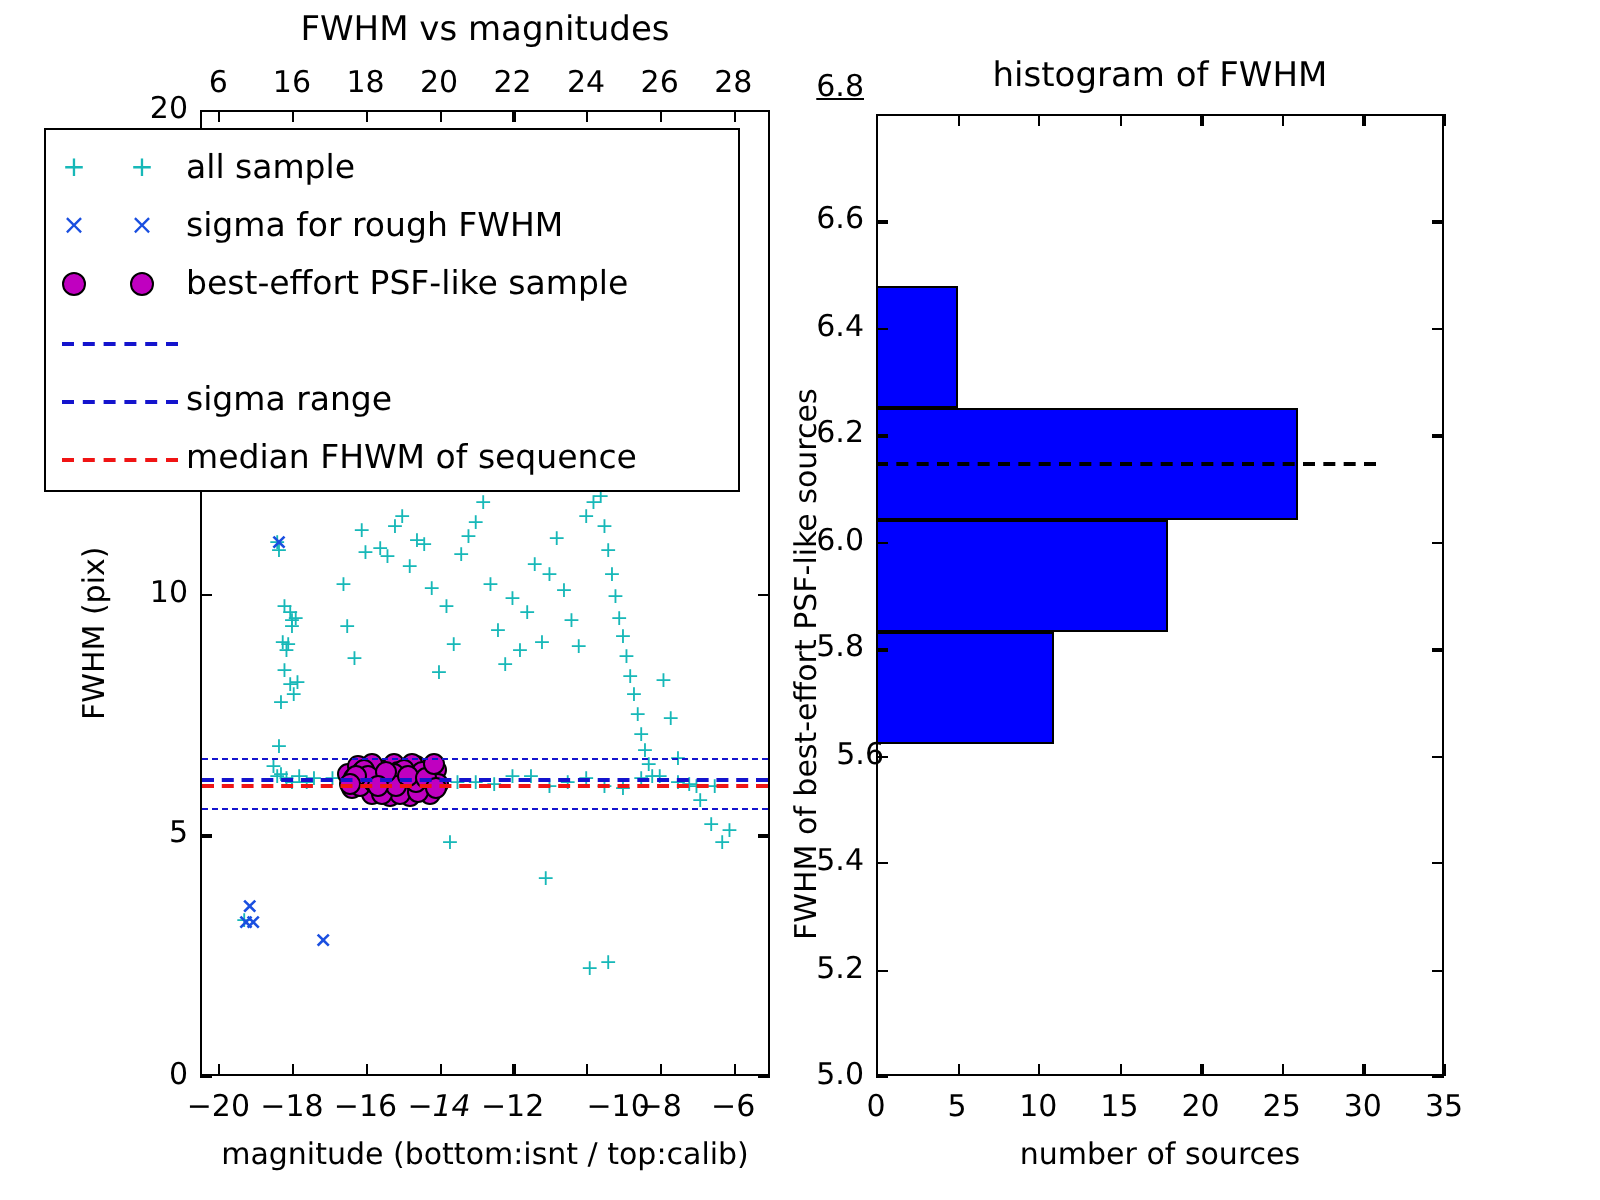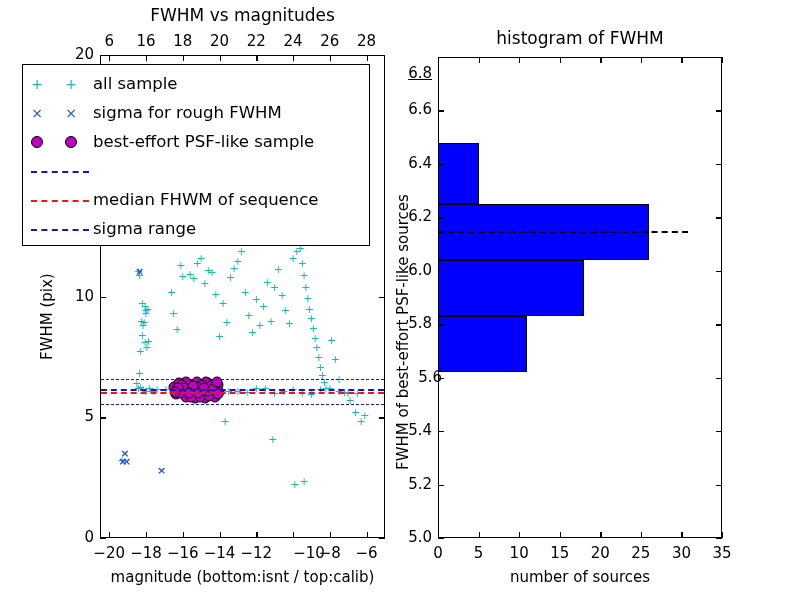--- a/index.html
+++ b/index.html
@@ -257,21 +257,21 @@
       <div class="tick h" style="left: 109.194px; top: 55px;"></div>
       <div class="ticklabel" style="left: 87.1935px; top: 544px; width: 44px;">−20</div>
       <div class="tick h" style="left: 145.968px; top: 532px;"></div>
       <div class="tick h" style="left: 145.968px; top: 55px;"></div>
       <div class="ticklabel" style="left: 123.968px; top: 544px; width: 44px;">−18</div>
       <div class="tick h" style="left: 182.742px; top: 532px;"></div>
       <div class="tick h" style="left: 182.742px; top: 55px;"></div>
       <div class="ticklabel" style="left: 160.742px; top: 544px; width: 44px;">−16</div>
       <div class="tick h" style="left: 219.516px; top: 532px;"></div>
       <div class="tick h" style="left: 219.516px; top: 55px;"></div>
-      <div class="ticklabel" style="left: 197.516px; top: 544px; width: 44px;">−14</div>
+      <div class="ticklabel" style="left: 197.516px; top: 544px; width: 44px; font-style: italic;">−14</div>
       <div class="tick h" style="left: 256.29px; top: 532px;"></div>
       <div class="tick h" style="left: 256.29px; top: 55px;"></div>
       <div class="ticklabel" style="left: 234.29px; top: 544px; width: 44px;">−12</div>
       <div class="tick h" style="left: 293.065px; top: 532px;"></div>
       <div class="tick h" style="left: 293.065px; top: 55px;"></div>
       <div class="ticklabel" style="left: 271.065px; top: 544px; width: 44px; margin-left: 16px;">−10</div>
       <div class="tick h" style="left: 329.839px; top: 532px;"></div>
       <div class="tick h" style="left: 329.839px; top: 55px;"></div>
       <div class="ticklabel" style="left: 307.839px; top: 544px; width: 44px;">−8</div>
       <div class="tick h" style="left: 366.613px; top: 532px;"></div>
@@ -325,29 +325,29 @@
         </div>
         <span class="lg-text">best-effort PSF-like sample</span>
       </div>
       <div class="lg-row">
         <div class="lg-handle">
           <span class="ln" style="border-top: 2.4px dashed rgb(20, 20, 205);"></span>
         </div>
       </div>
       <div class="lg-row">
         <div class="lg-handle">
+          <span class="ln" style="border-top: 2px dashed rgb(20, 20, 205);"></span>
+        </div>
+        <span class="lg-text">sigma range</span>
+      </div>
+      <div class="lg-row">
+        <div class="lg-handle">
           <span class="ln" style="border-top: 2.4px dashed rgb(240, 20, 20);"></span>
         </div>
         <span class="lg-text">median FHWM of sequence</span>
-      </div>
-      <div class="lg-row">
-        <div class="lg-handle">
-          <span class="ln" style="border-top: 2px dashed rgb(20, 20, 205);"></span>
-        </div>
-        <span class="lg-text">sigma range</span>
       </div>
     </div>
 
   <div class="title" id="right-title">histogram of FWHM</div>
 
   <div class="axes" id="right-axes"></div>
   <div id="right-marks">
       <div class="hbar" style="left: 438px; top: 316.206px; width: 89.2571px; height: 56.1167px; background: rgb(0, 0, 255);"></div>
       <div class="hbar" style="left: 438px; top: 260.089px; width: 146.057px; height: 56.1167px; background: rgb(0, 0, 255);"></div>
       <div class="hbar" style="left: 438px; top: 203.972px; width: 210.971px; height: 56.1167px; background: rgb(0, 0, 255);"></div>
@@ -401,20 +401,20 @@
       <div class="tick v" style="left: 716px; top: 217.333px;"></div>
       <div class="ticklabel right-al" style="left: 386px; top: 207.333px; width: 46px;">6.2</div>
       <div class="tick v" style="left: 438px; top: 163.889px;"></div>
       <div class="tick v" style="left: 716px; top: 163.889px;"></div>
       <div class="ticklabel right-al" style="left: 386px; top: 153.889px; width: 46px;">6.4</div>
       <div class="tick v" style="left: 438px; top: 110.444px;"></div>
       <div class="tick v" style="left: 716px; top: 110.444px;"></div>
       <div class="ticklabel right-al" style="left: 386px; top: 100.444px; width: 46px;">6.6</div>
       <div class="tick v" style="left: 438px; top: 57px;"></div>
       <div class="tick v" style="left: 716px; top: 57px;"></div>
-      <div class="ticklabel right-al" style="left: 386px; top: 64px; width: 46px; text-decoration: underline;">6.8</div>
+      <div class="ticklabel right-al" style="left: 386px; top: 34px; width: 46px; text-decoration: underline;">6.8</div>
     </div>
 
   <div class="axlabel" id="right-xlabel" style="left:438px;top:568px;width:284px;">number of sources</div>
 
   <div class="vlabel" id="right-ylabel" style="left:394px;top:470px;">FWHM of best-effort PSF-like sources</div>
 
 </div>
 
 </body></html>

